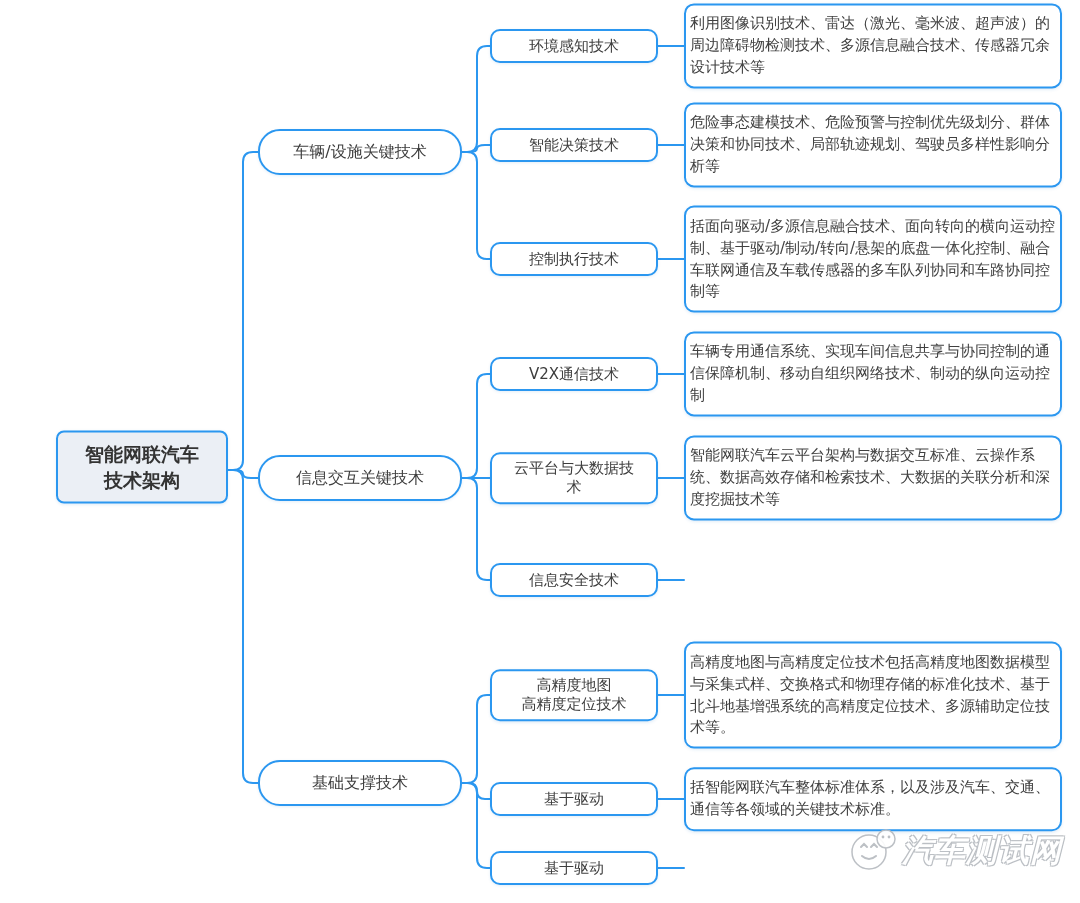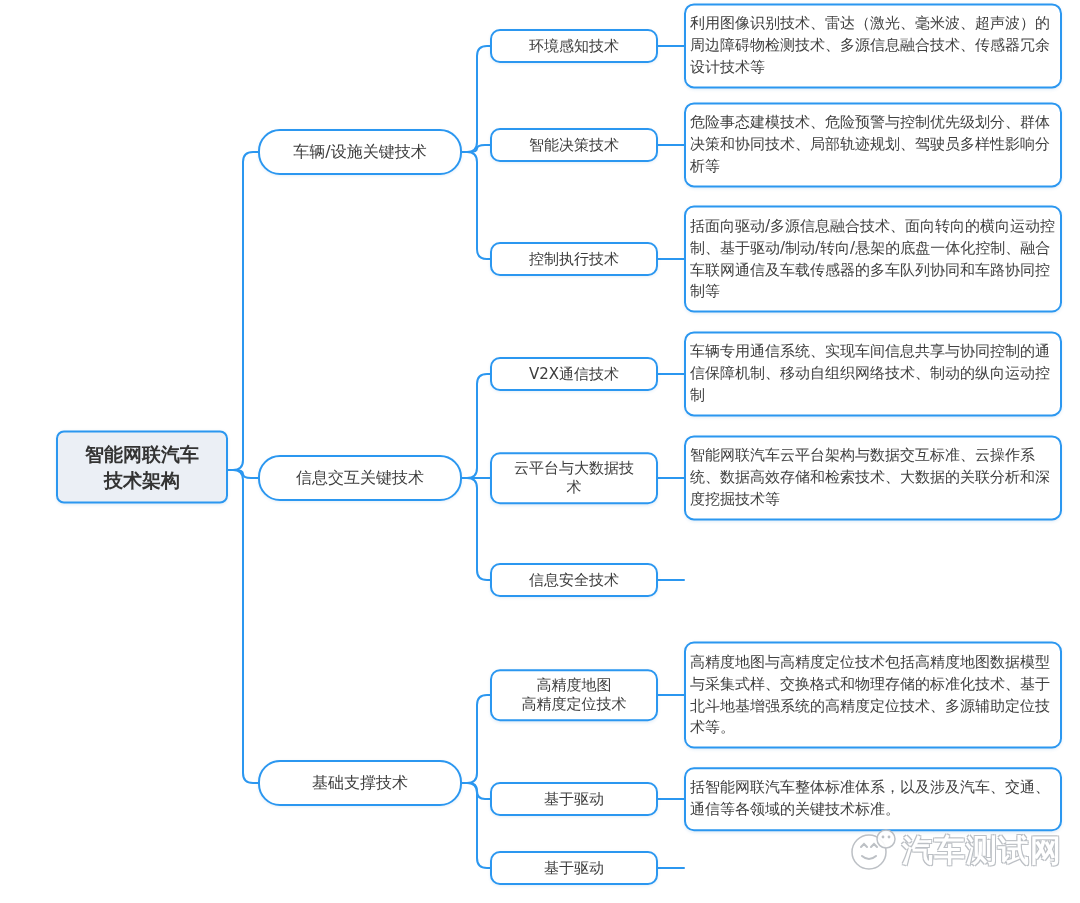--- a/index.html
+++ b/index.html
@@ -20,21 +20,21 @@
     font-weight:bold;font-size:19px;border-radius:8px;color:#333;line-height:1.35;
   }
   .branch{left:258px;width:204px;min-height:46px;font-size:16px;border-radius:22px;}
   .leaf{left:490px;width:168px;min-height:34px;font-size:15px;padding:5px 21px;line-height:1.25;}
   .detail{
     left:684px;width:378px;font-size:15px;line-height:1.45;color:#404040;
     justify-content:flex-start;text-align:left;padding:8px 4px;
   }
   .watermark{
     position:absolute;left:848px;top:826px;display:flex;align-items:center;gap:2px;
-    opacity:0.95;pointer-events:none;
+    opacity:0.95;pointer-events:none;font-style:italic;
   }
   .wm-text{
     font-size:31px;font-weight:bold;color:#ffffff;letter-spacing:1px;
     text-shadow:-1px -1px 0 #b9bdc2,1px -1px 0 #b9bdc2,-1px 1px 0 #b9bdc2,1px 1px 0 #b9bdc2;
   }
 </style>
 </head>
 <body>
 
 <div class="canvas">

